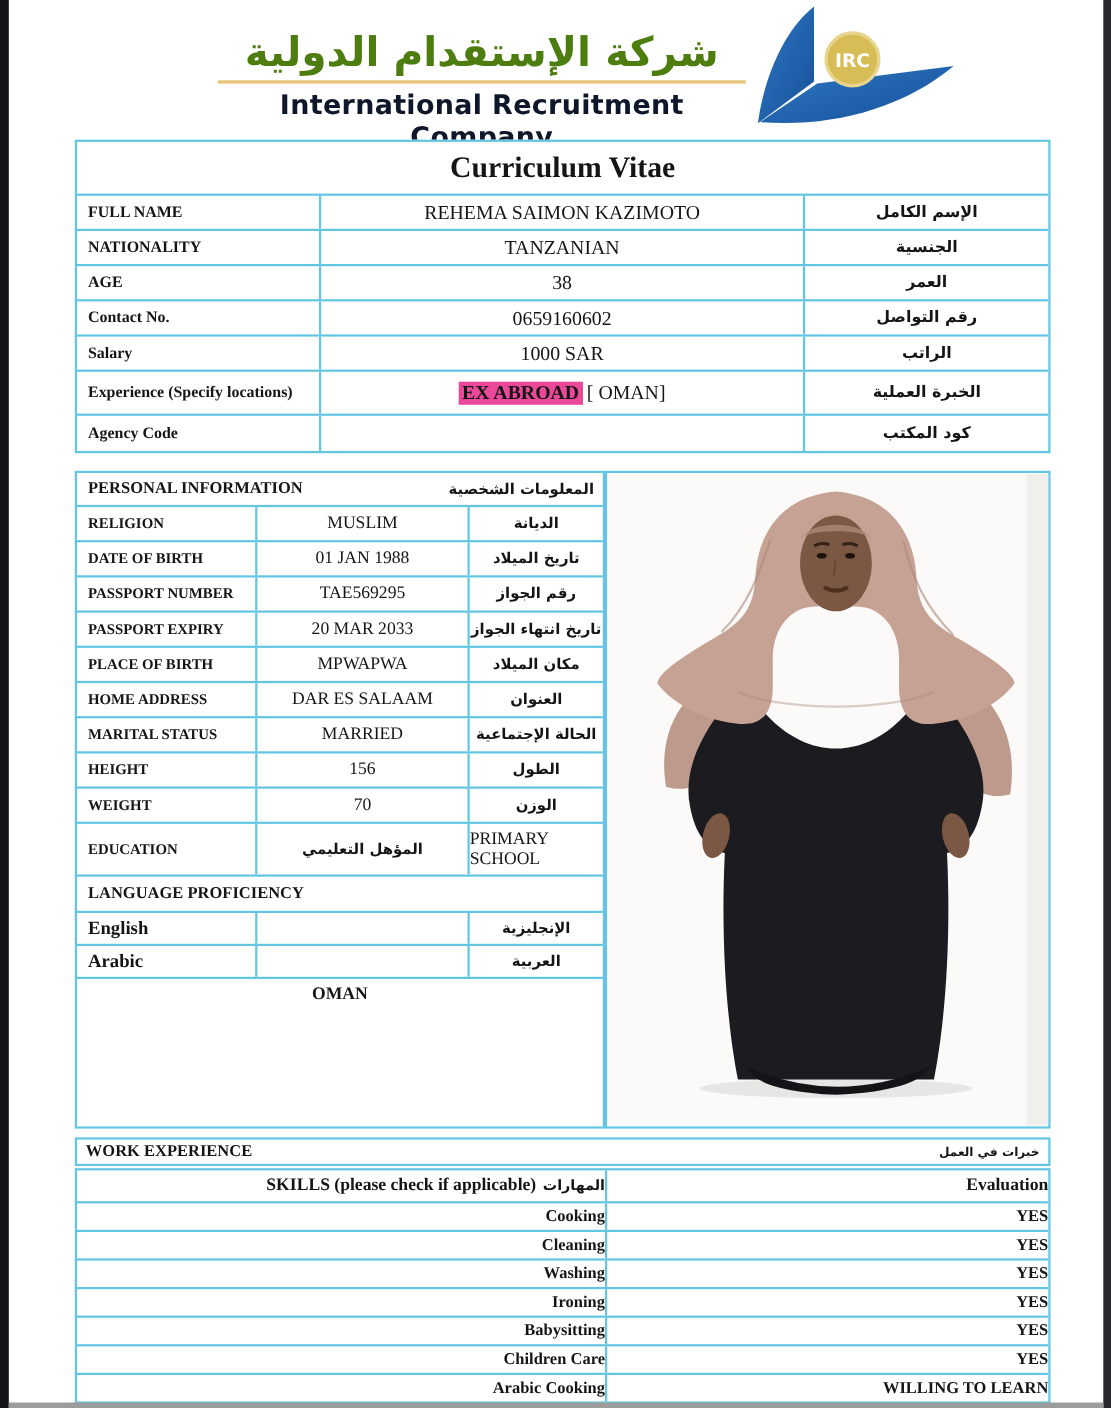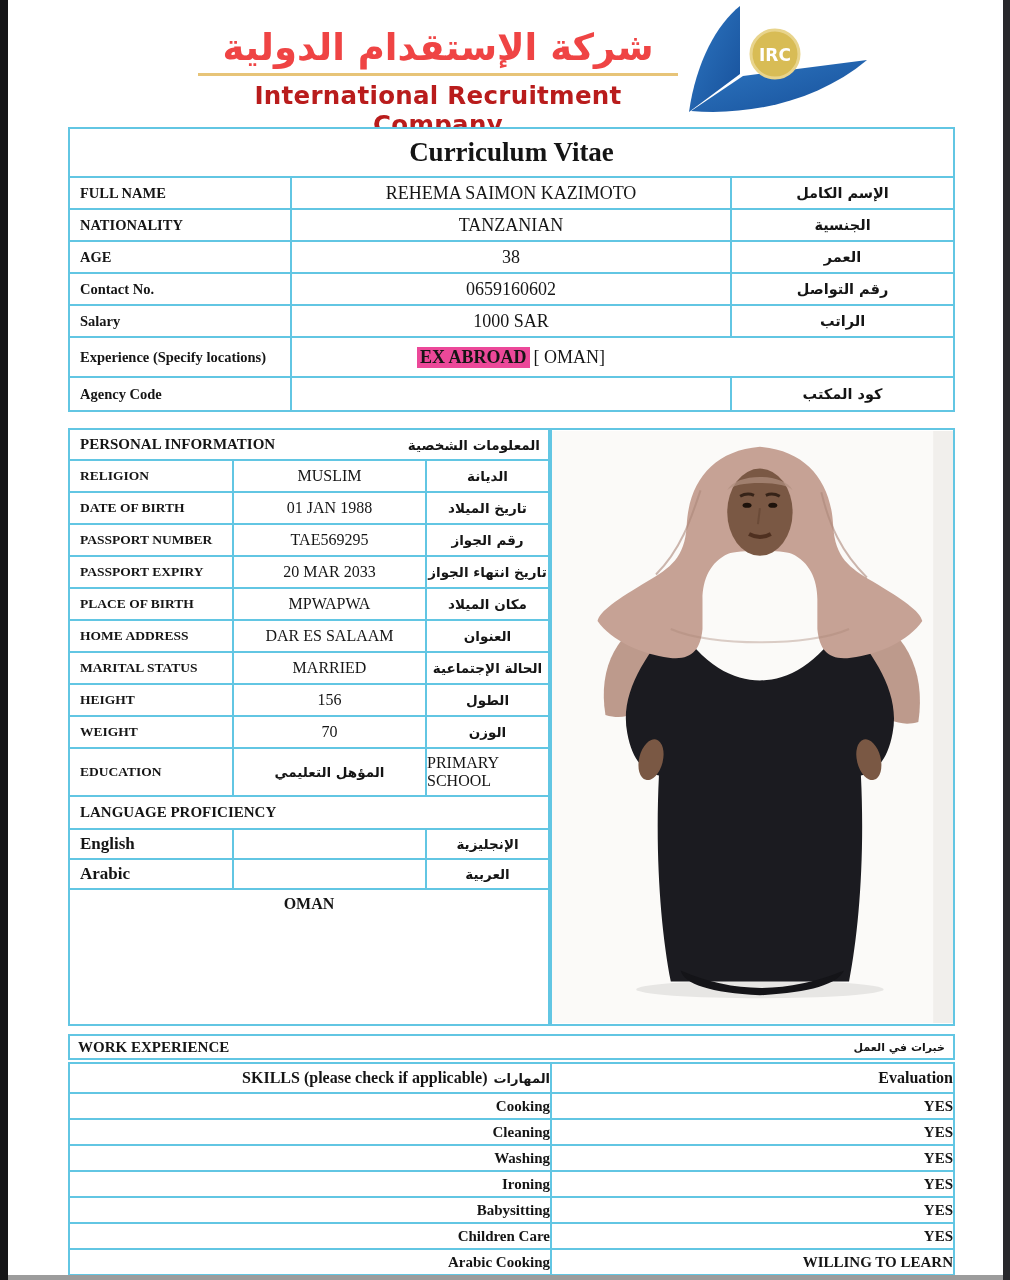--- a/index.html
+++ b/index.html
@@ -6,23 +6,23 @@
   body{width:1010px;height:1280px;background:#ffffff;font-family:"Liberation Serif",serif;color:#151515;}
   #page{position:relative;width:1010px;height:1280px;background:#ffffff;overflow:hidden;}
 
   
   .edge-left{position:absolute;left:0;top:0;width:8px;height:1280px;background:#151517;}
   .edge-right{position:absolute;right:0;top:0;width:7px;height:1280px;background:#28282c;}
   .edge-bottom{position:absolute;left:8px;right:7px;bottom:0;height:5px;background:#9c9c9c;z-index:9;}
 
   
   .brand{position:absolute;left:192px;top:26px;width:492px;text-align:center;}
-  .brand-ar{font-family:"DejaVu Sans",sans-serif;font-weight:bold;font-size:37px;line-height:44px;color:#ef4444;direction:rtl;}
+  .brand-ar{font-family:"DejaVu Sans",sans-serif;font-weight:bold;font-size:37px;line-height:44px;color:#4d7c0f;direction:rtl;}
   .brand-line{height:3px;background:#e7c478;margin:3px 6px 5px 6px;}
-  .brand-en{font-family:"DejaVu Sans",sans-serif;font-weight:bold;font-size:24.5px;color:#b91c1c;letter-spacing:.3px;}
+  .brand-en{font-family:"DejaVu Sans",sans-serif;font-weight:bold;font-size:24.5px;color:#0f172a;letter-spacing:.3px;}
   .logo{position:absolute;left:683px;top:4px;width:200px;height:112px;}
 
   
   :root{--bd:#62c6e3;}
   .boxed{border:2px solid var(--bd);box-sizing:border-box;background:#fff;}
   .row{display:grid;border-top:2px solid var(--bd);box-sizing:border-box;}
   .row:first-child{border-top:none;}
   .cell{display:flex;align-items:center;box-sizing:border-box;overflow:hidden;}
   .cell.mid,.cell.ar{border-left:2px solid var(--bd);}
   .lab{padding-left:10px;font-weight:bold;font-size:14.5px;}
@@ -124,20 +124,21 @@
       <div class="cell lab">Salary</div>
       <div class="cell mid val">1000 SAR</div>
       <div class="cell ar arab">الراتب</div>
     </div>
     <div class="row cv-row exp">
       <div class="cell lab">Experience (Specify locations)</div>
       <div class="cell mid val">
         <span class="hl">EX ABROAD</span>
         <span class="exp-rest">[ OMAN]</span>
       </div>
+      <div class="cell ar arab">الخبرة العملية</div>
     </div>
     <div class="row cv-row agency">
       <div class="cell lab">Agency Code</div>
       <div class="cell mid val"></div>
       <div class="cell ar arab">كود المكتب</div>
     </div>
   </div>
 
   <div class="pi-table boxed">
     <div class="pi-head">

